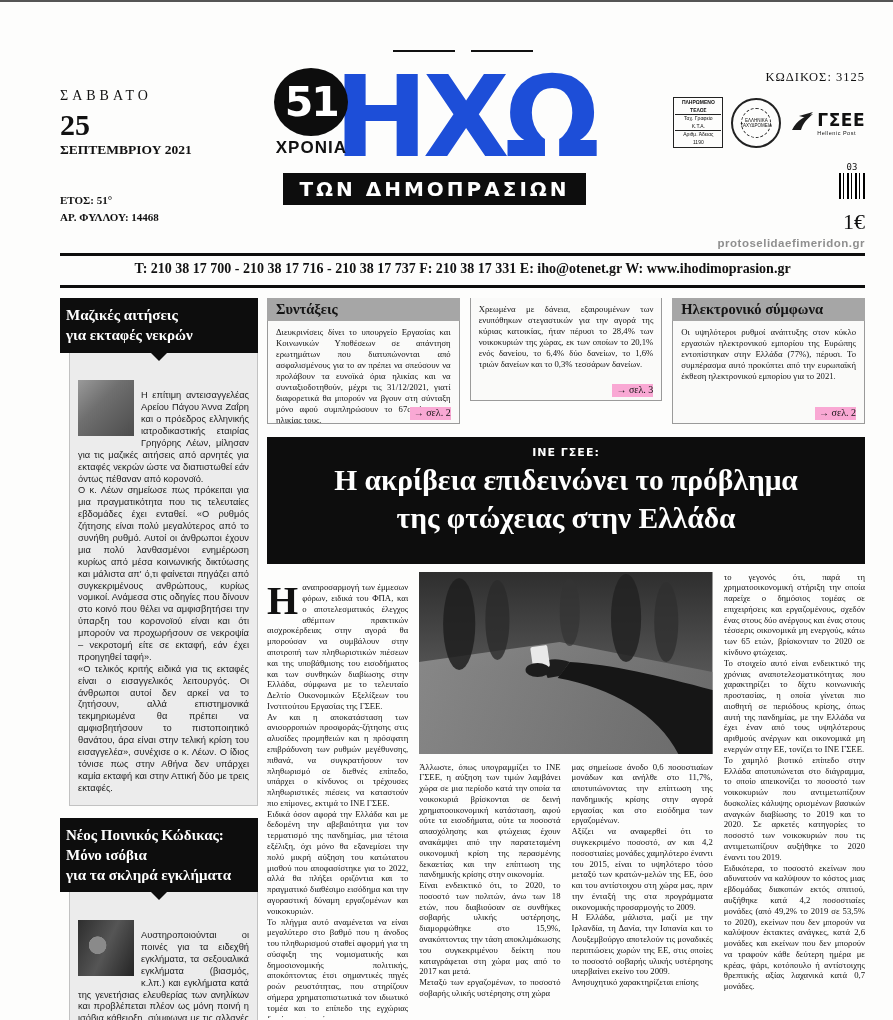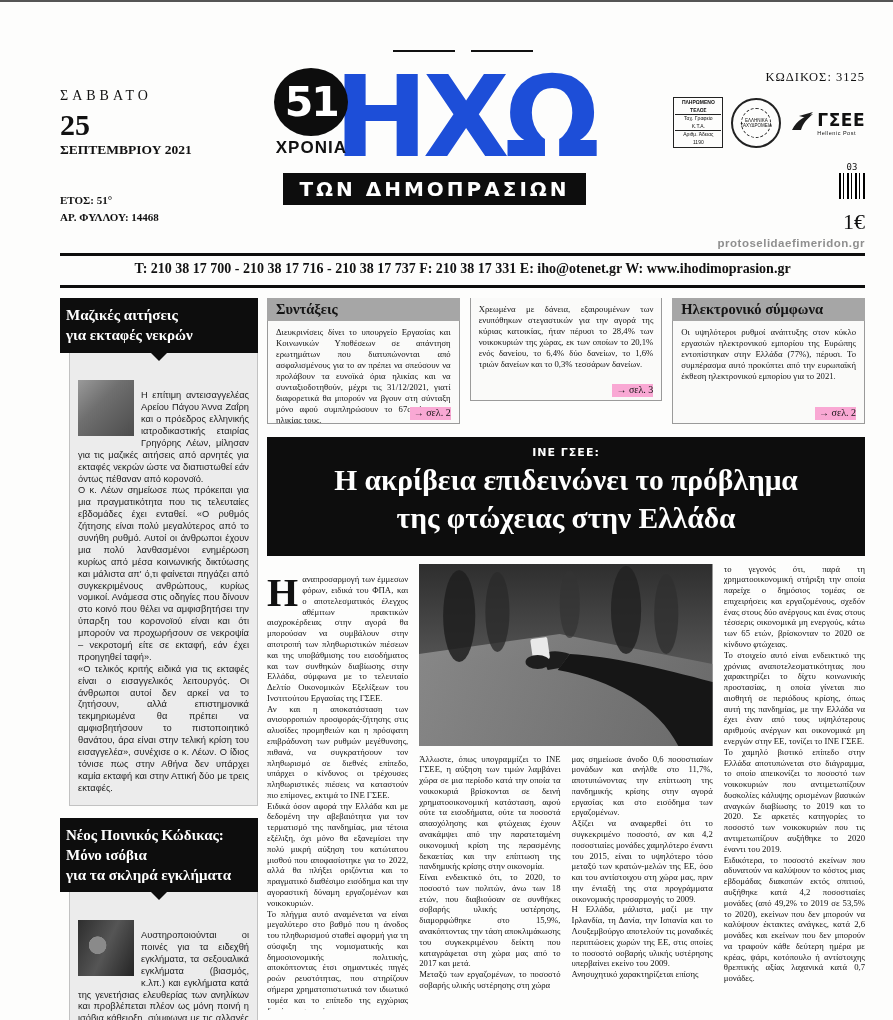--- a/index.html
+++ b/index.html
@@ -85,21 +85,21 @@
 
   
   .teasers { display:flex; gap:10px; }
   .teaser { flex:1; height:128px; position:relative; }
   .teaser-head { background:#a6a6a6; color:#141414; font-weight:bold; font-size:14.5px; padding:3px 9px; }
   .teaser-body { border:1px solid #9a9a9a; border-top:none; background:#fafaf9; height:103px; overflow:hidden;
                  padding:6px 8px 14px; font-size:8.7px; line-height:1.27; text-align:justify; position:relative; }
   .page-ref { position:absolute; right:8px; bottom:3px; font-size:10px; background:#f9a8d4; padding-left:4px;margin-left:8px; }
 
   
-  .lead-box { background:#0d0d0d; color:#fff; text-align:center; margin-top:11px; padding:9px 8px 18px; }
+  .lead-box { background:#0d0d0d; color:#fff; text-align:center; margin-top:11px; padding:9px 8px 26px; }
   .lead-kicker { font-family:"DejaVu Sans", sans-serif; font-weight:bold; font-size:11px; letter-spacing:1px; }
   .lead-headline { font-weight:bold; font-size:29.5px; line-height:1.28; margin-top:3px; }
 
   
   .article { display:grid; grid-template-columns:repeat(4,1fr); grid-template-rows:182px auto; gap:8px 11px; margin-top:8px; height:446px; overflow:hidden; }
   .acol { font-size:8.7px; line-height:1.24; text-align:justify; overflow:hidden; white-space:pre-line; }
   .acol-1 { grid-column:1; grid-row:1/3; }
   .acol-2 { grid-column:2; grid-row:2; }
   .acol-3 { grid-column:3; grid-row:2; }
   .acol-4 { grid-column:4; grid-row:1/3; }

